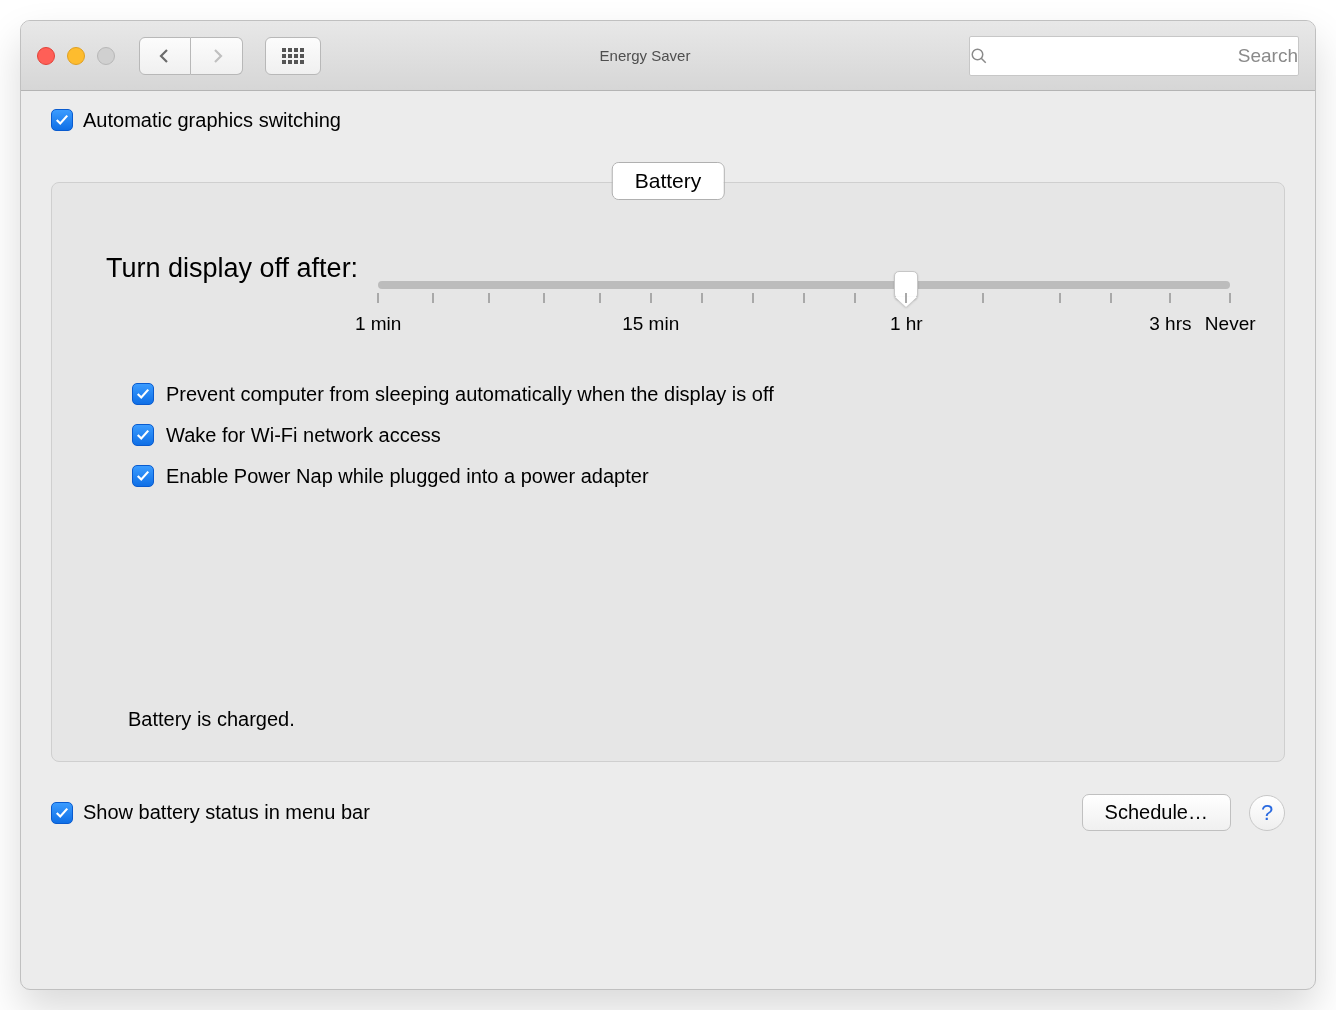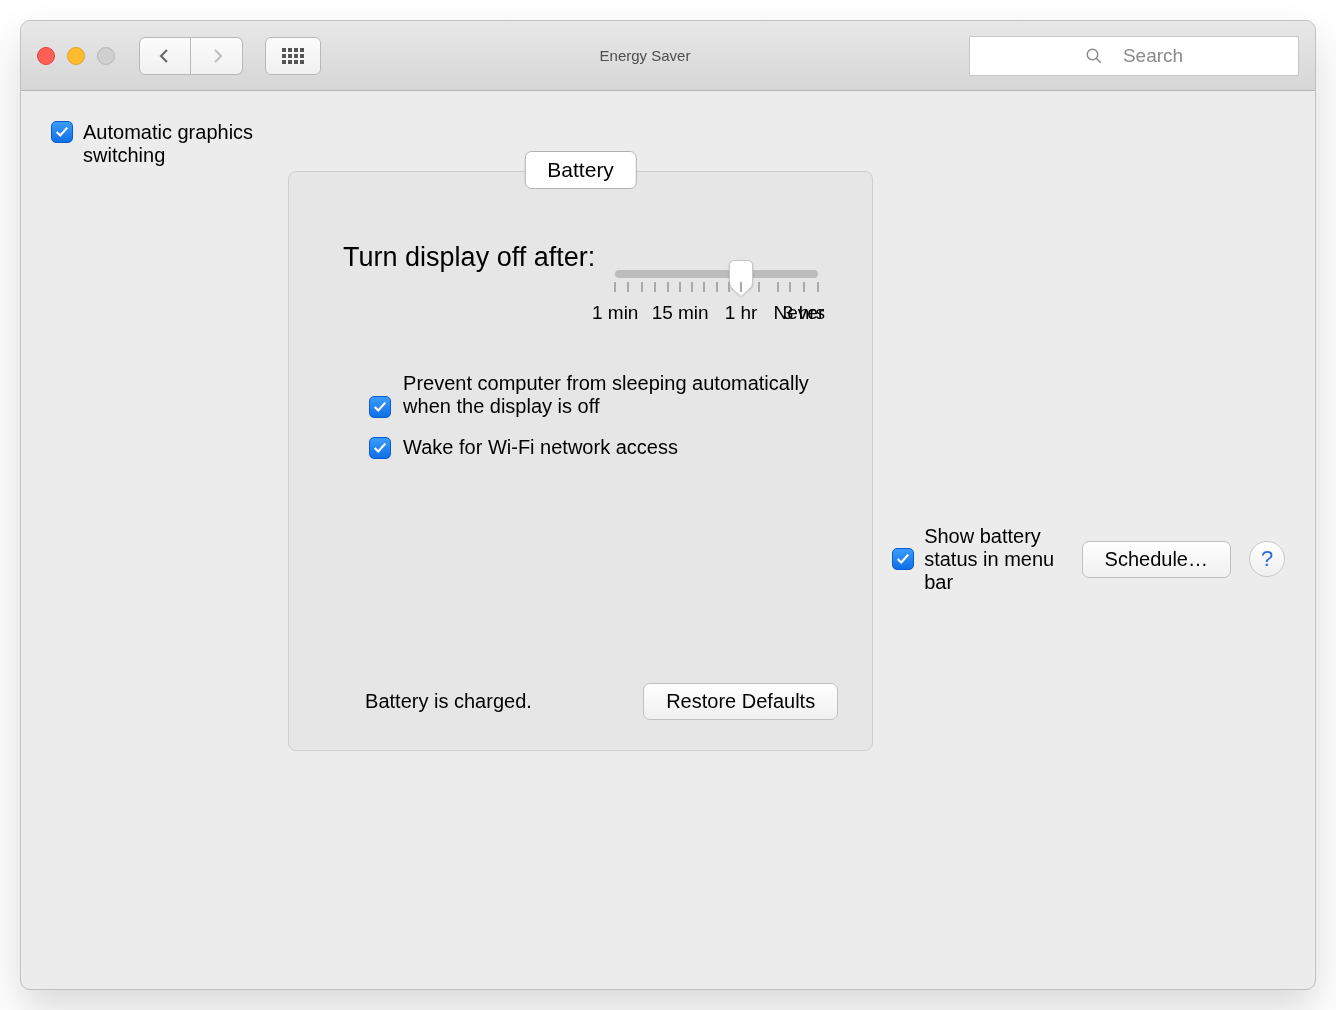--- a/index.html
+++ b/index.html
@@ -55,28 +55,28 @@
 }
 .grid-icon {
   display: grid; grid-template-columns: repeat(4, 4px); grid-template-rows: repeat(3, 4px);
   gap: 2px;
 }
 .grid-icon span { background: #555; width: 4px; height: 4px; }
 .title { flex: 1; text-align: center; font-size: 15px; color: #4f4f4f; font-weight: 500; }
 .search-wrap {
   width: 330px; height: 40px;
   background: #fff; border: 1px solid #c7c7c7;
-  border-radius: 2px; display: flex; align-items: center; justify-content: center;
+  border-radius: 2px; display: flex; align-items: center; justify-content: space-between;
   color: #8a8a8a; gap: 20px;
 }
 .search-icon { width: 18px; height: 18px; color: #8a8a8a; }
 .content {
   flex: 1;
-  padding: 30px 30px 24px 30px;
-  display: flex; flex-direction: row; gap: 19px;
+  padding: 18px 30px 24px 30px;
+  display: flex; flex-direction: column;
 }
 .auto-graphics { display: flex; align-items: flex-start; gap: 10px; }
 .checkbox {
   width: 22px; height: 22px; border-radius: 5px; flex-shrink: 0;
   display: inline-flex; align-items: center; justify-content: center;
   background: linear-gradient(to bottom, #3b9cff, #0f6fe6);
   border: 1px solid #095bcf; color: #fff;
 }
 .checkbox svg { width: 14px; height: 14px; }
 .row-label { font-size: 20px; color: #000; }
@@ -114,21 +114,21 @@
   width: 0; height: 0; border-left: 11px solid transparent; border-right: 11px solid transparent;
   border-top: 10px solid #fff;
   filter: drop-shadow(0 1px 1px rgba(0,0,0,0.2));
 }
 .slider-ticks { position: relative; height: 14px; margin-top: 4px; }
 .tick { position: absolute; width: 2px; height: 10px; background: #a9a9a9; transform: translateX(-50%); }
 .slider-labels { position: relative; height: 26px; margin-top: 6px; font-size: 19px; color: #000; }
 .slider-labels span { position: absolute; transform: translateX(-50%); white-space: nowrap; }
 .slider-labels span.right-edge { transform: translateX(-100%); }
 .options { margin-top: 44px; display: flex; flex-direction: column; gap: 18px; padding-left: 26px; }
-.option { display: flex; gap: 12px; align-items: flex-end; }
+.option { display: flex; gap: 12px; align-items: flex-start; }
 .option .row-label { font-size: 20px; }
 .option-desc { font-size: 19px; color: #000; margin-left: 32px; margin-top: 6px; max-width: 960px; line-height: 1.35; }
 .panel-footer {
   display: flex; align-items: center; justify-content: space-between;
   position: absolute; left: 76px; right: 34px; bottom: 30px;
 }
 .status-text { font-size: 20px; color: #000; }
 .mac-button {
   background: linear-gradient(to bottom, #ffffff, #f0f0f0);
   border: 1px solid #c0c0c0; border-radius: 7px;
@@ -262,26 +262,33 @@
             <div class="option">
               <div class="checkbox">
                   <svg viewBox="0 0 16 16">
                     <path d="M2 8 L6 12 L14 3" fill="none" stroke="#fff" stroke-width="2.5"></path>
                   </svg>
                 </div>
               <span class="row-label">Wake for Wi-Fi network access</span>
             </div>
           </div>
           <div>
+            <div class="option">
+              <div class="checkbox">
+                  <svg viewBox="0 0 16 16">
+                    <path d="M2 8 L6 12 L14 3" fill="none" stroke="#fff" stroke-width="2.5"></path>
+                  </svg>
+                </div>
+              <span class="row-label">Enable Power Nap while plugged into a power adapter</span>
+            </div>
           </div>
         </div>
 
         <div class="panel-footer">
           <span class="status-text">Battery is charged.</span>
-          <button class="mac-button">Restore Defaults</button>
         </div>
       </div>
     </div>
 
     <div class="bottom-bar">
       <div class="bottom-left">
         <div class="checkbox">
             <svg viewBox="0 0 16 16">
               <path d="M2 8 L6 12 L14 3" fill="none" stroke="#fff" stroke-width="2.5"></path>
             </svg>

